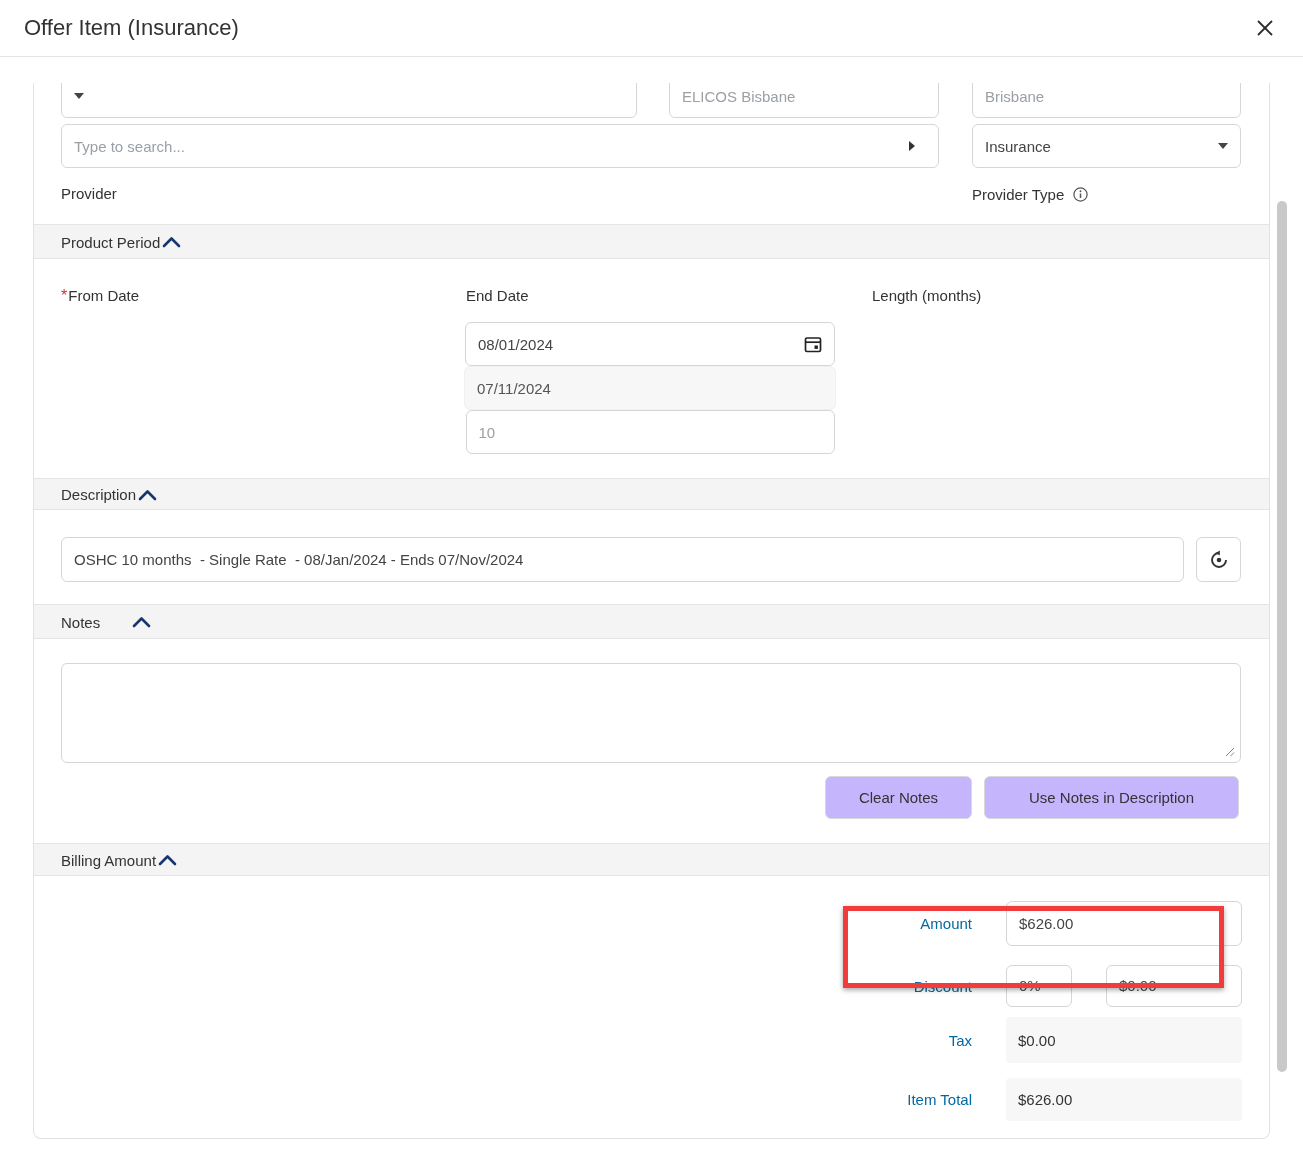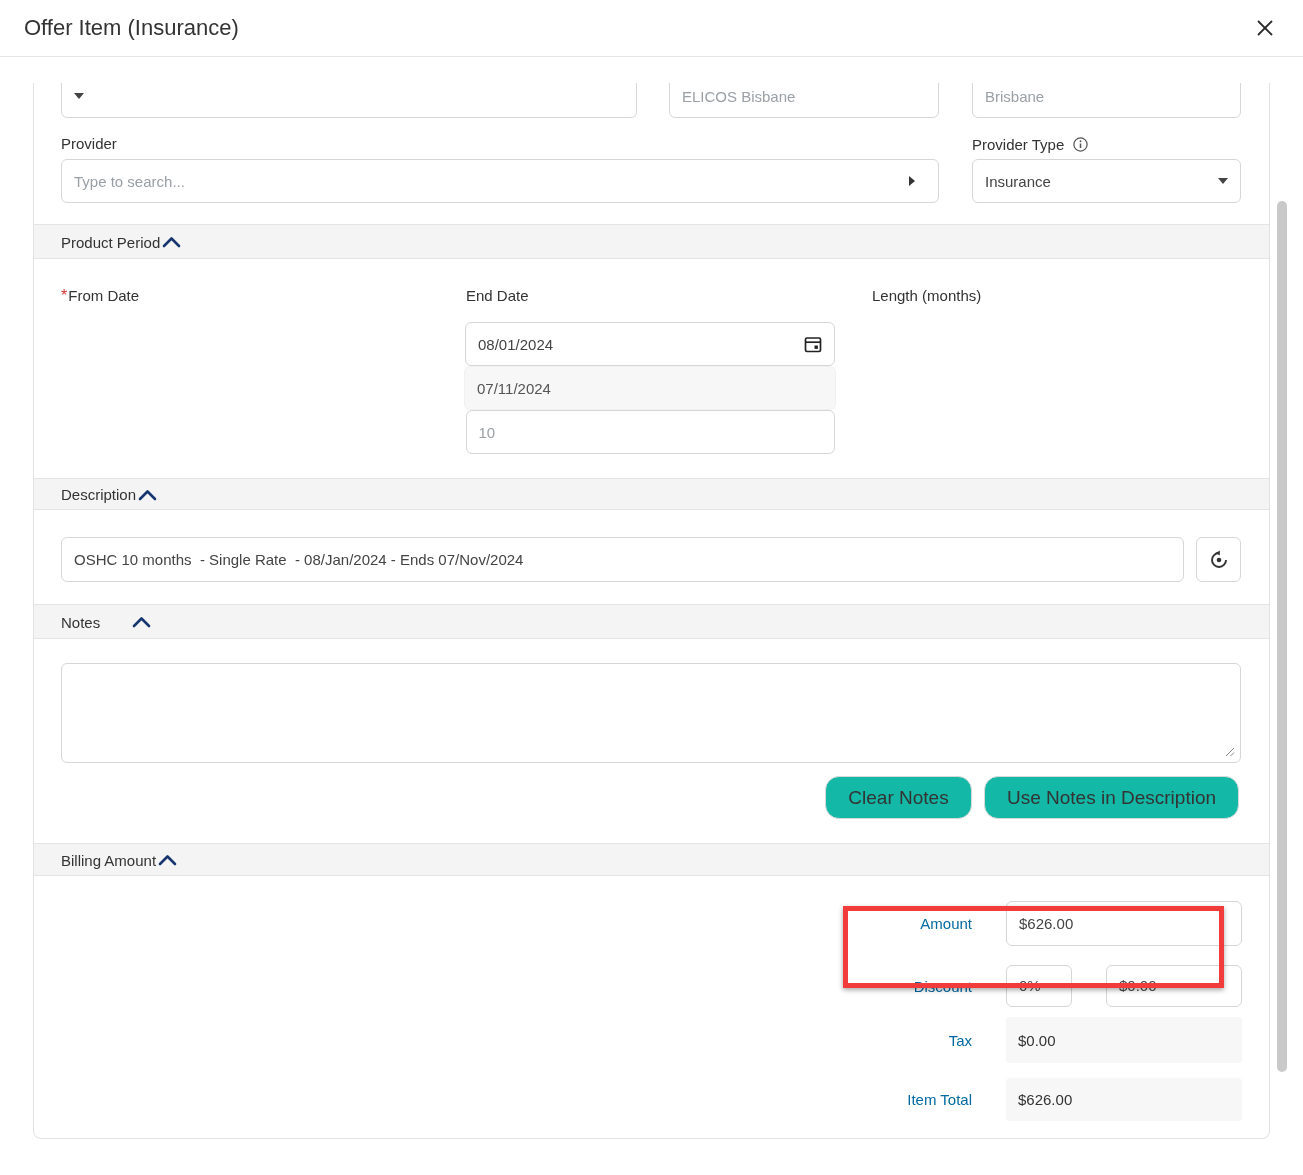--- a/index.html
+++ b/index.html
@@ -55,22 +55,22 @@
   .disabled-box { background:#f7f7f8; border:1px solid #f0f0f1; color:#555; }
 
   .icon-btn { width:45px; height:45px; border:1px solid #d6d6d6; border-radius:6px;
     background:#fff; display:flex; align-items:center; justify-content:center; cursor:pointer; flex:none; }
 
   textarea.notes { width:1180px; height:100px; border:1px solid #d6d6d6; border-radius:6px;
     resize:none; font-family:"Liberation Sans", sans-serif; font-size:15px; padding:8px 12px; display:block; }
   .ta-wrap { position:relative; }
   .ta-resize { position:absolute; right:4px; bottom:6px; line-height:0; }
 
-  .btn { height:43px; background:#14b8a6; border:1px solid #d9d9d9; border-radius:14px;
-    font-size:19px; color:#333; cursor:pointer; font-family:"Liberation Sans", sans-serif; }
+  .btn { height:43px; background:#c4b5fd; border:1px solid #d9d9d9; border-radius:6px;
+    font-size:15px; color:#333; cursor:pointer; font-family:"Liberation Sans", sans-serif; }
   .btn-clear { width:147px; } .btn-use { width:255px; }
   .notes-btn-row { display:flex; justify-content:flex-end; margin-top:13px; }
 
   
   .billing-body { position:relative; padding-bottom:17px; }
   .b-row { display:flex; align-items:center; justify-content:flex-end; padding-right:27px; }
   .b-lbl { width:130px; text-align:right; font-size:15px; color:#0369a1; flex:none; }
   .b-input { width:236px; flex:none; }
   .b-small { width:66px; flex:none; }
   .b-wide { width:136px; flex:none; }
@@ -111,45 +111,45 @@
     <div class="row row-top pad">
       <div class="field selectbox w576">
         <span class="caret-down"></span>
       </div>
       <span class="gap32"></span>
       <input class="tb muted w270" readonly="" value="ELICOS Bisbane" style="">
       <span class="gap33"></span>
       <input class="tb muted w269" readonly="" value="Brisbane" style="">
     </div>
 
+    <div class="row pad" style="margin-top:6px;">
+      <div class="w878" style="position:relative;">
+        <input class="tb" style="width: 100%;" placeholder="Type to search...">
+        <span class="caret-right" style="position:absolute; right:24px; top:17px;"></span>
+      </div>
+      <span class="gap33"></span>
+      <div class="field selectbox w269">
+        <span class="value-text">Insurance</span>
+        <span class="caret-down"></span>
+      </div>
+    </div>
+
     <div class="row lbl-row pad">
       <div class="w878"><span class="lbl">Provider</span></div>
       <span class="gap33"></span>
       <div class="w269" style="display:flex;align-items:center;gap:8px;">
         <span class="lbl">Provider Type</span>
         <svg width="17" height="17" viewBox="0 0 18 18" style="cursor:pointer;">
           <circle cx="9" cy="9" r="7" fill="none" stroke="#555" stroke-width="1.3"></circle>
           <circle cx="9" cy="5.6" r="1" fill="#555"></circle>
           <line x1="9" y1="8" x2="9" y2="12.6" stroke="#555" stroke-width="1.6"></line>
         </svg>
       </div>
     </div>
 
-    <div class="row pad" style="margin-top:6px;">
-      <div class="w878" style="position:relative;">
-        <input class="tb" style="width: 100%;" placeholder="Type to search...">
-        <span class="caret-right" style="position:absolute; right:24px; top:17px;"></span>
-      </div>
-      <span class="gap33"></span>
-      <div class="field selectbox w269">
-        <span class="value-text">Insurance</span>
-        <span class="caret-down"></span>
-      </div>
-    </div>
-
     <div class="sec-h" style="margin-top:21px;">
       <span class="lbl">Product Period</span>
       <button class="chev-btn">
         <svg width="19" height="12" viewBox="0 0 19 12">
           <polyline points="2,10 9.5,2.5 17,10" fill="none" stroke="#17356f" stroke-width="2.6" stroke-linecap="round" stroke-linejoin="round"></polyline>
         </svg>
       </button>
     </div>
 
     <div class="row pad" style="margin-top:28px;">

